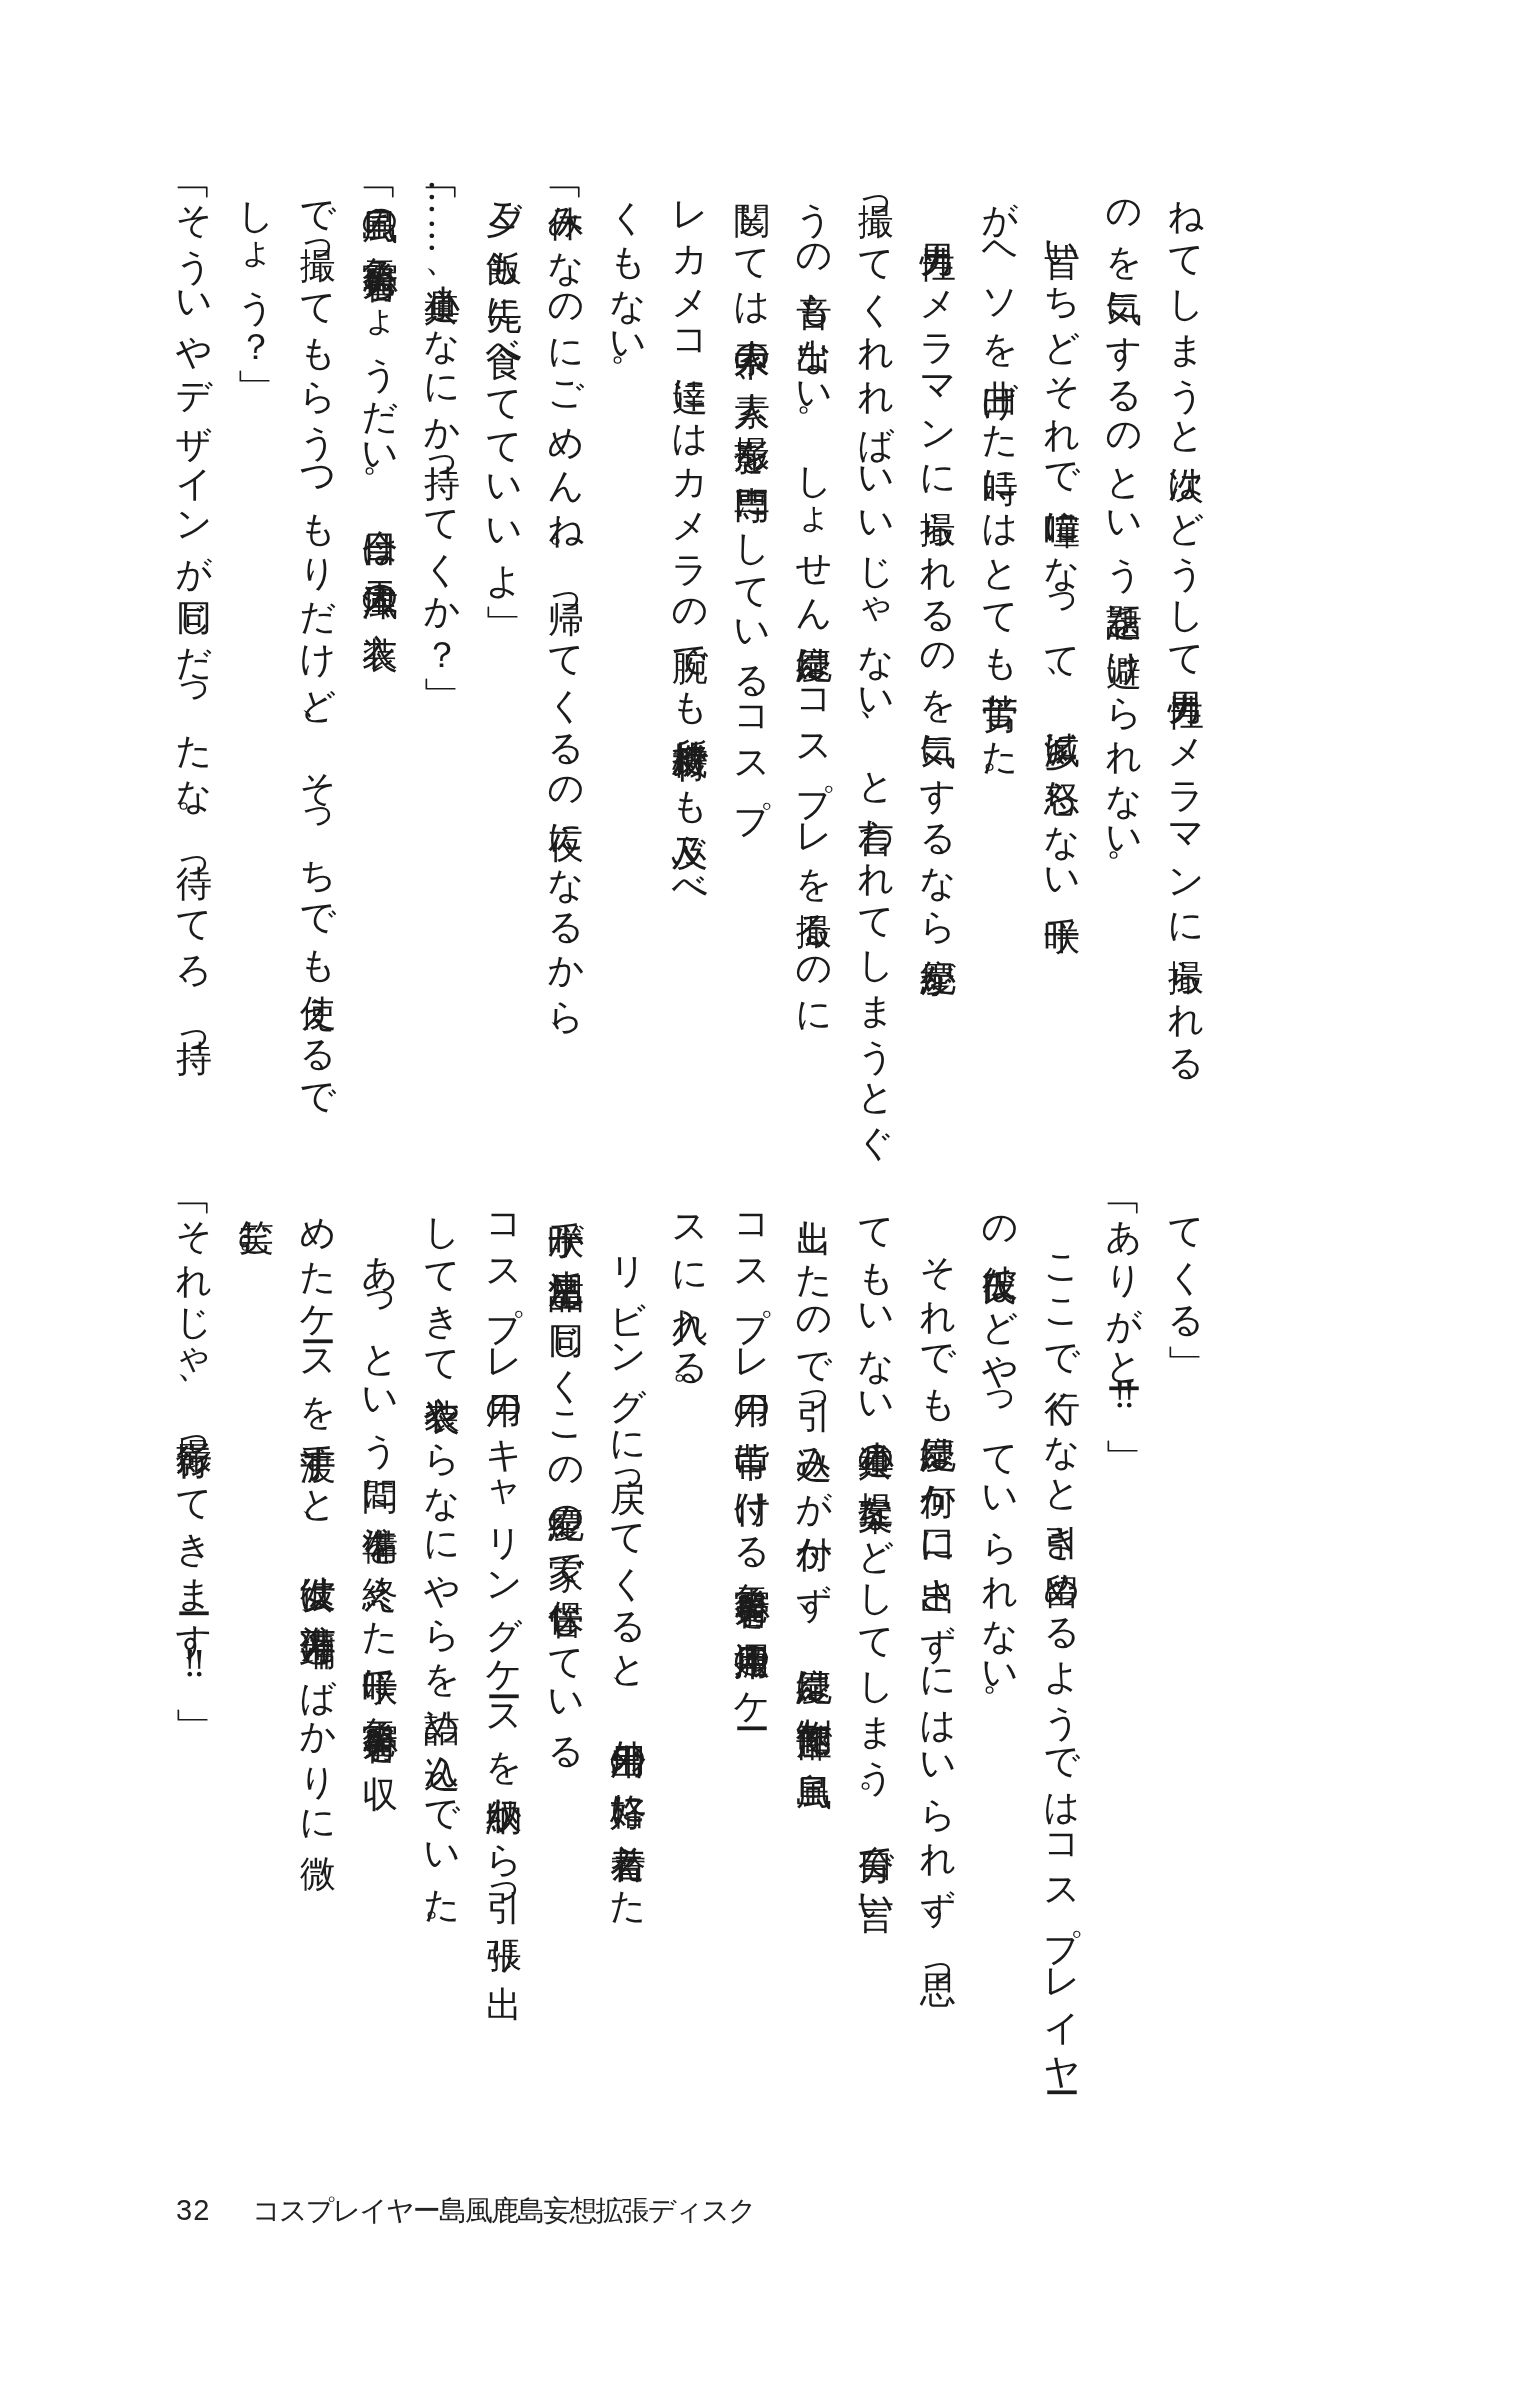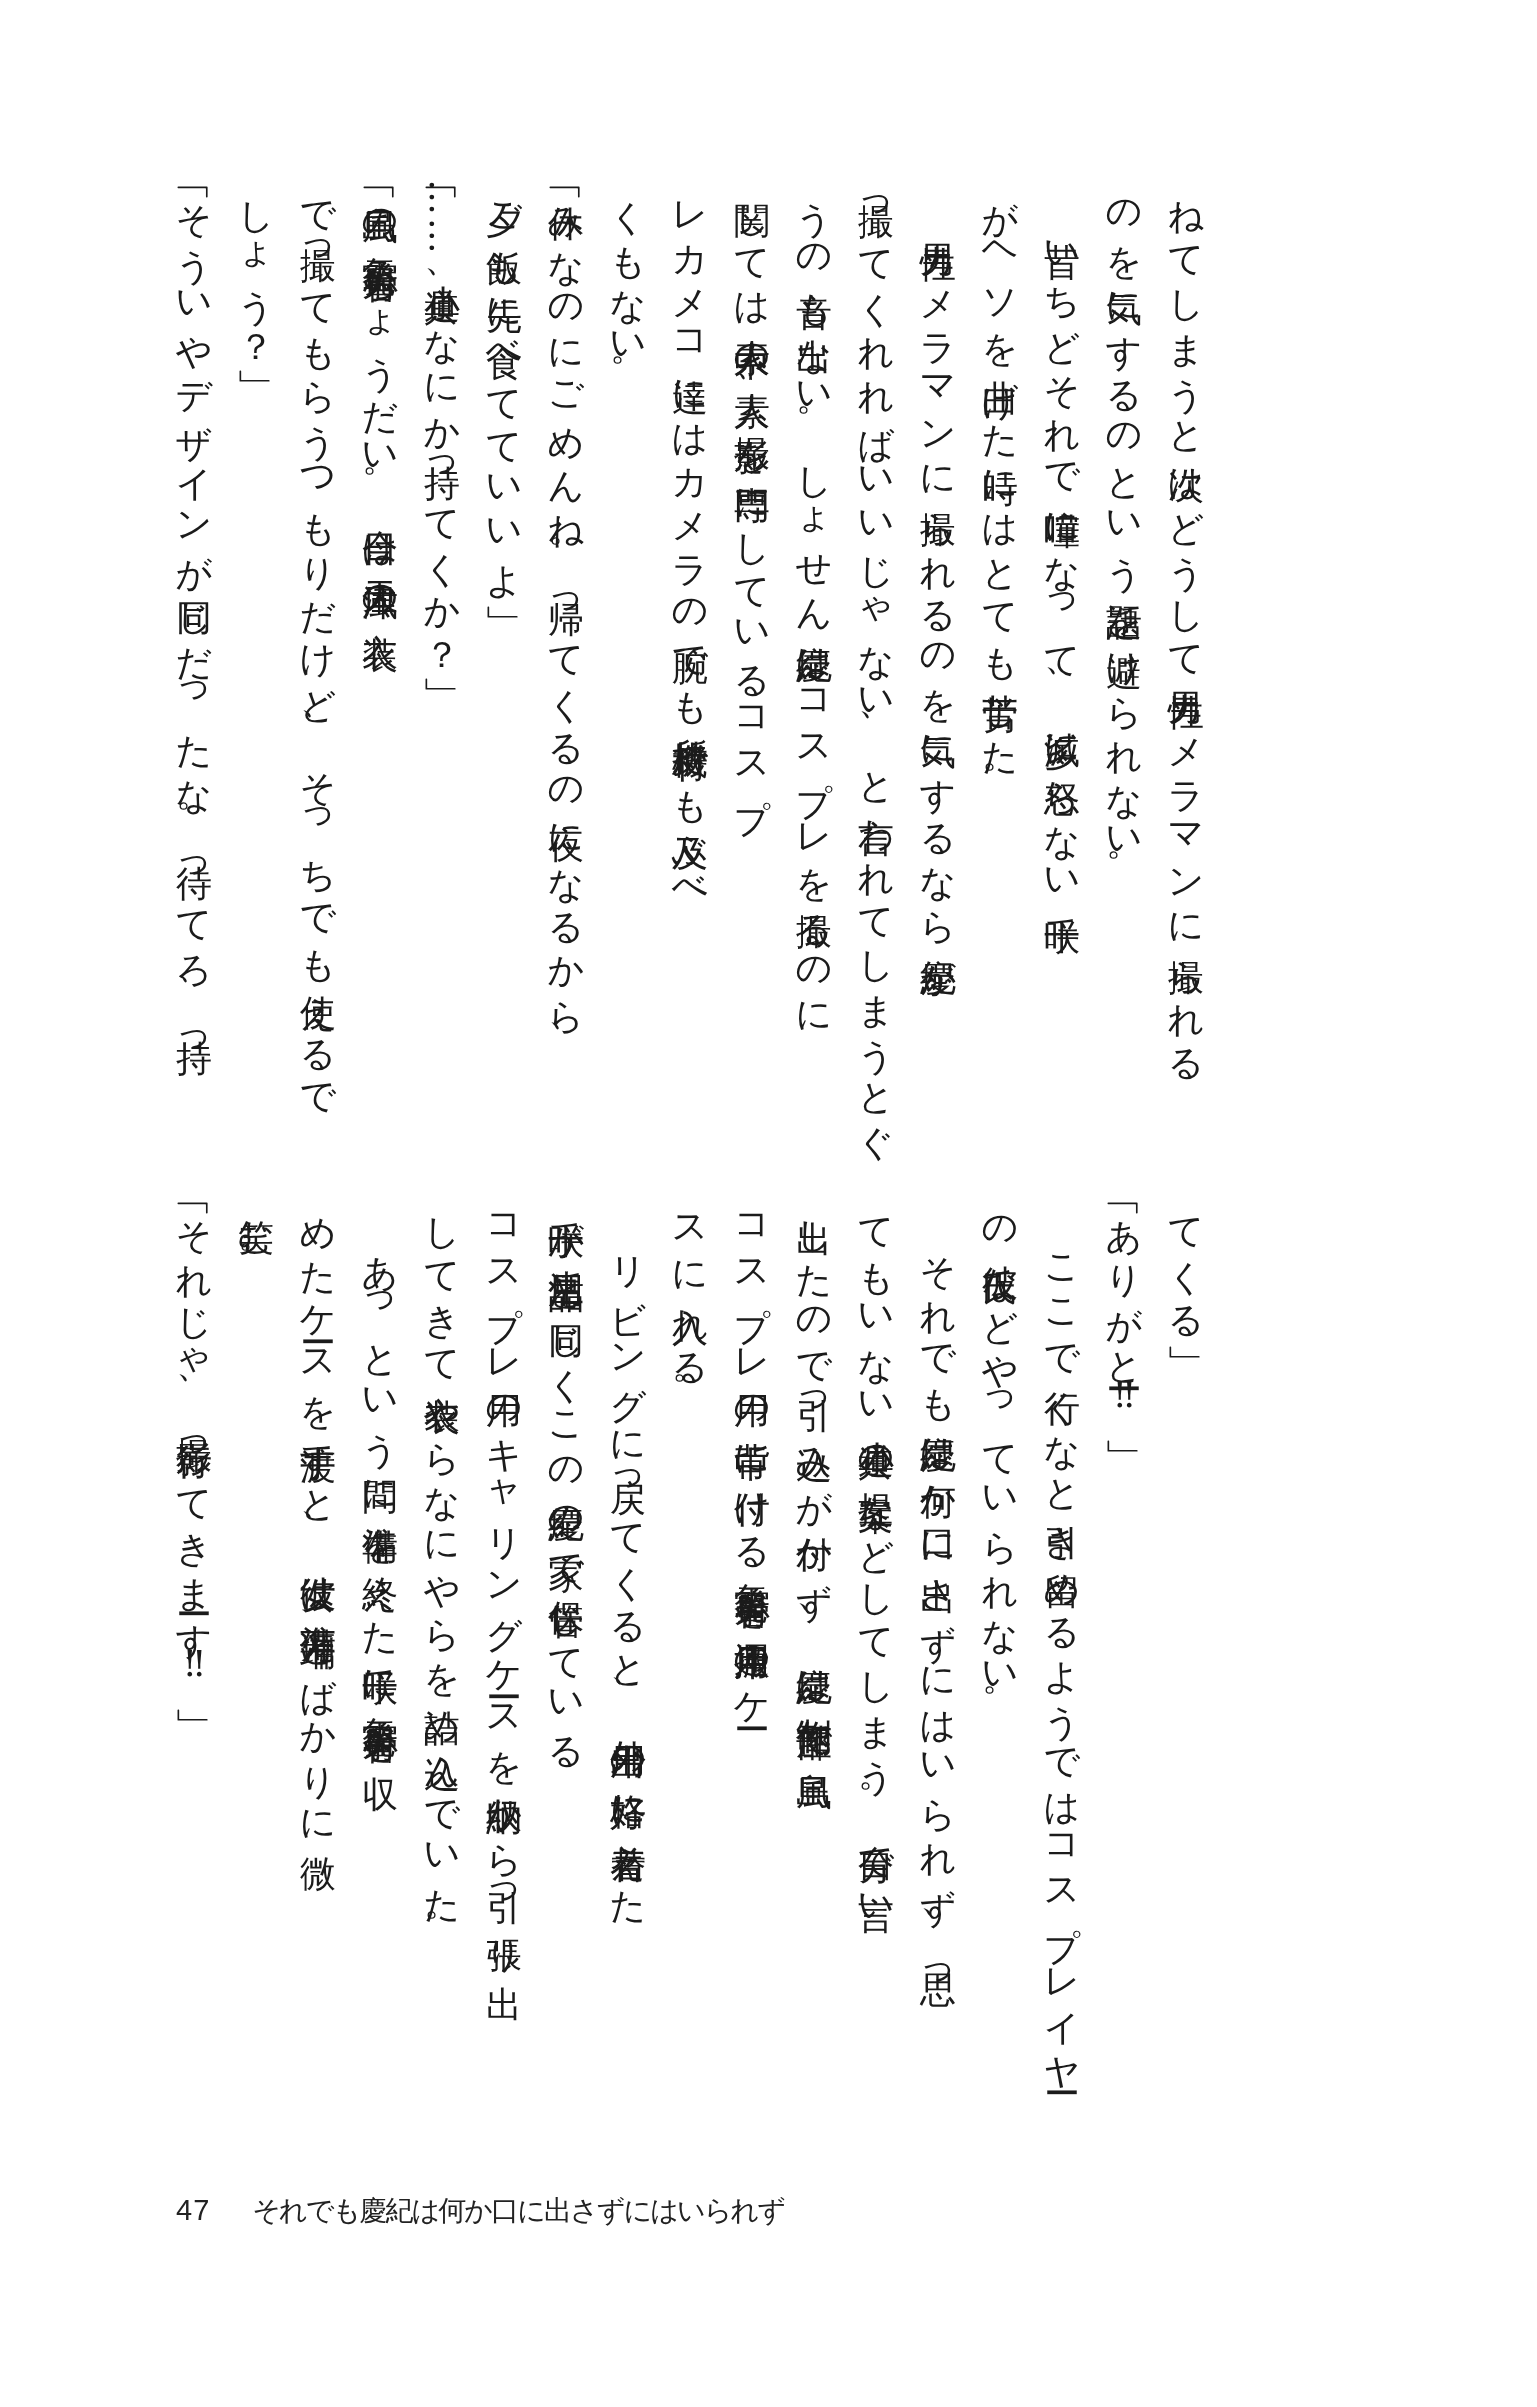--- a/index.html
+++ b/index.html
@@ -101,18 +101,18 @@
     <div class="tline">千咲が生活用品と同じくこの慶紀の家で保管している</div>
     <div class="tline">コスプレ用のキャリングケースを収納から引っ張り出</div>
     <div class="tline">してきて衣装やらなにやらを詰め込んでいた。</div>
     <div class="tline">　あっという間に準備を終えた千咲に魚雷発射管を収</div>
     <div class="tline">めたケースを手渡すと、彼女は準備万端とばかりに微</div>
     <div class="tline">笑む。</div>
     <div class="tline">「それじゃ、撮影行ってきまーす‼」</div>
   </div>
 
   <div class="footer">
-    <span class="pagenum">47</span>
-    <span class="running-title">それでも慶紀は何か口に出さずにはいられず</span>
+    <span class="pagenum">32</span>
+    <span class="running-title">コスプレイヤー島風鹿島妄想拡張ディスク</span>
   </div>
 
 </div>
 
 
 </body></html>

